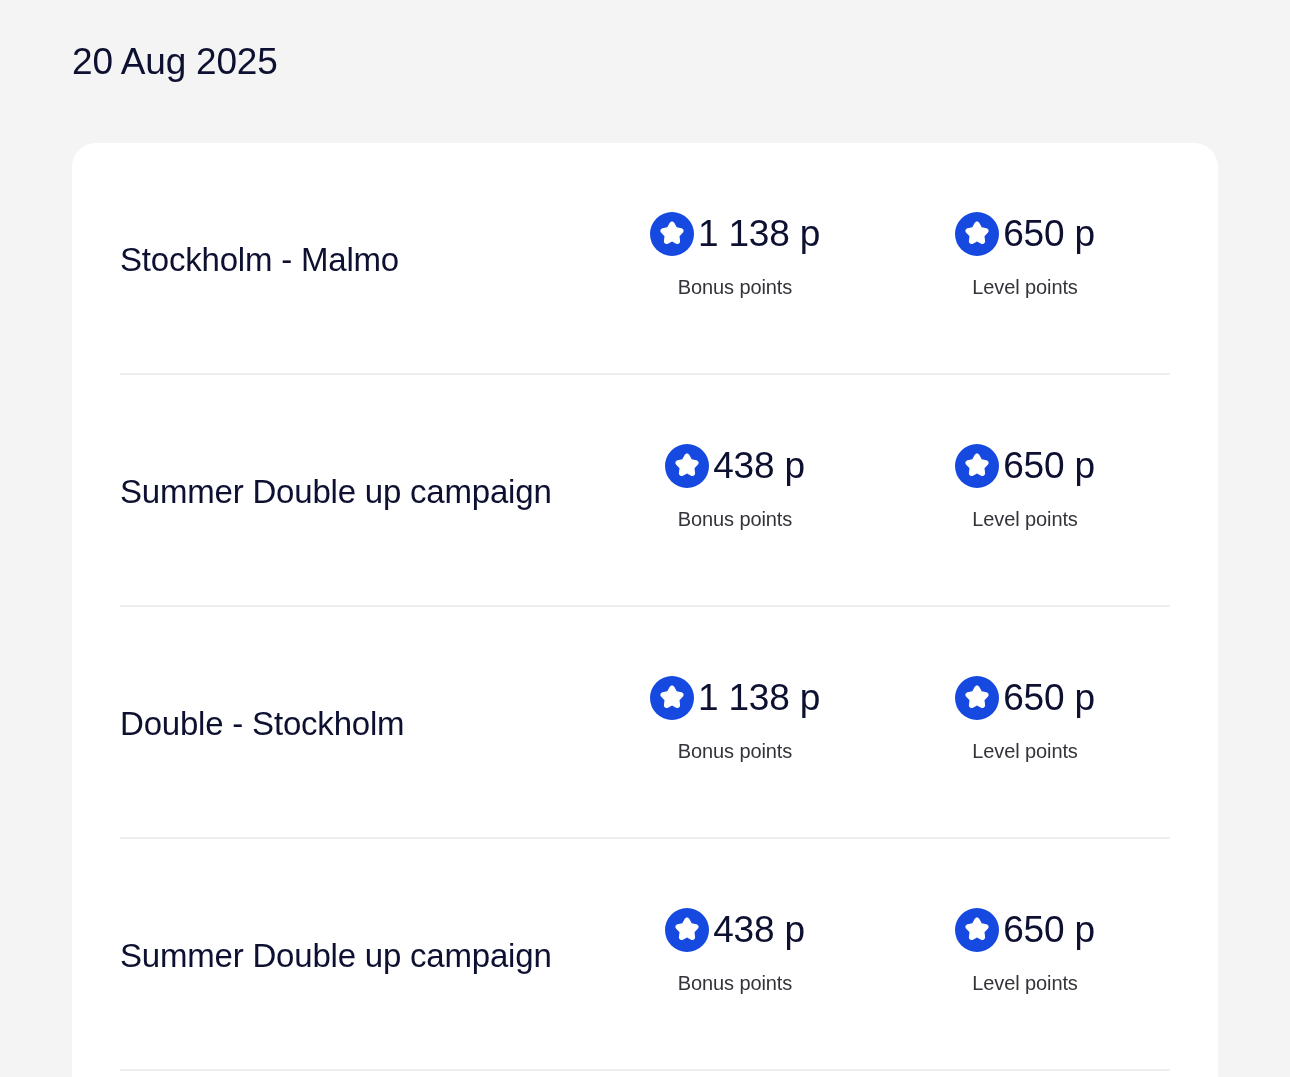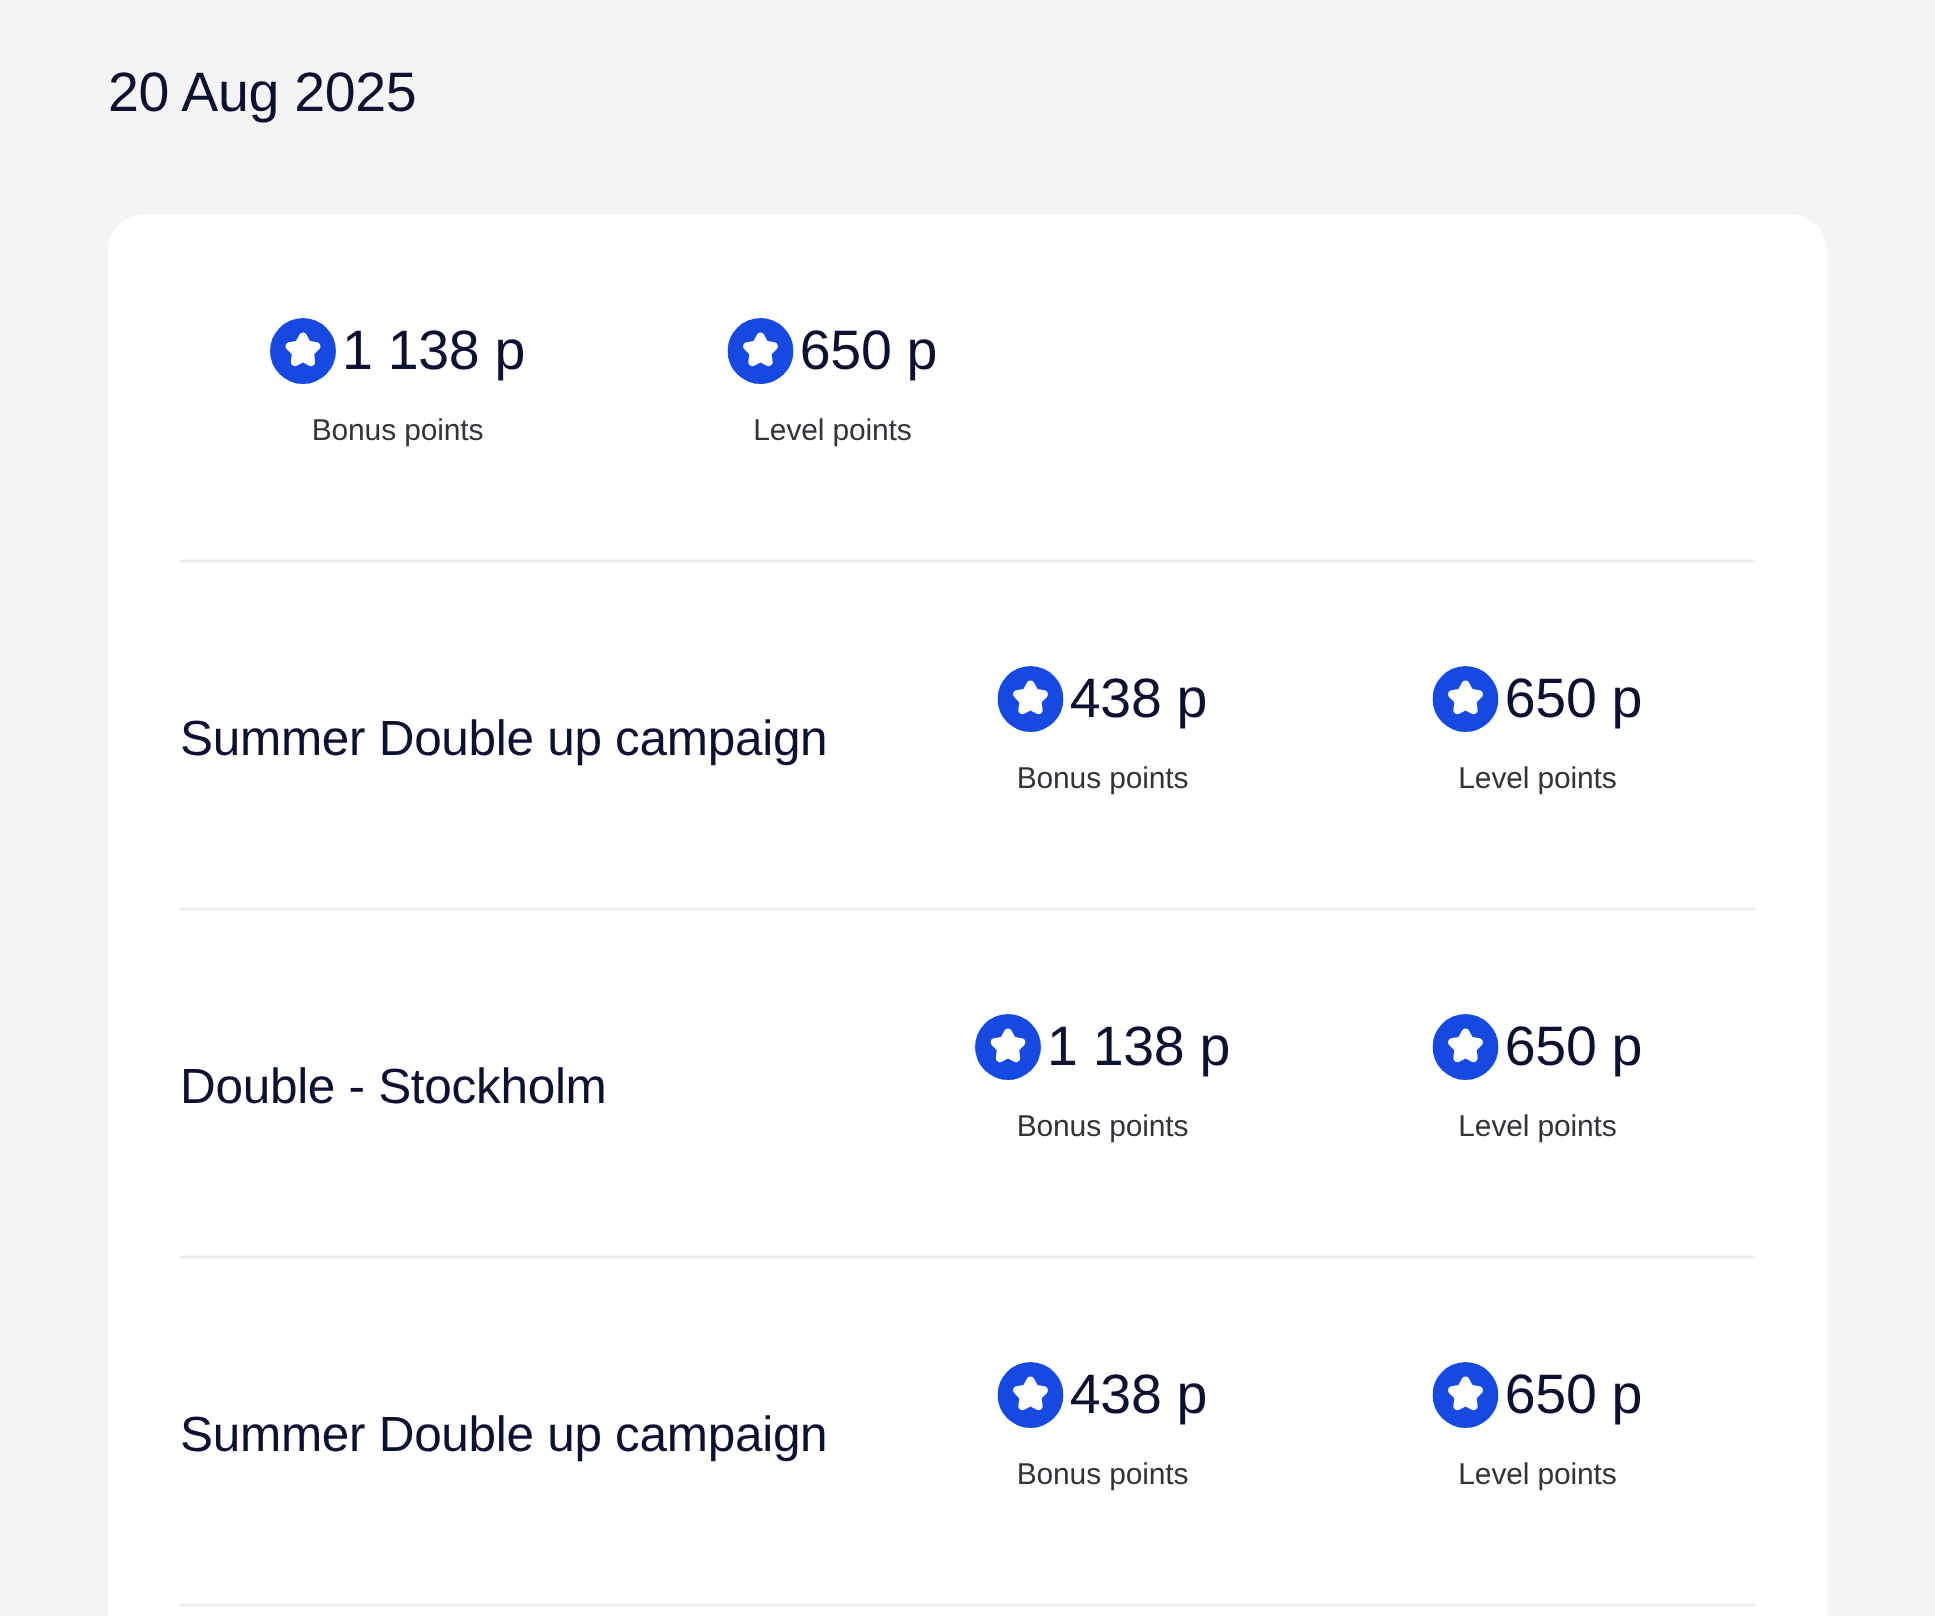--- a/index.html
+++ b/index.html
@@ -124,20 +124,21 @@
 </head>
 <body>
 
 <div class="page">
 
   <div class="date-heading">20 Aug 2025</div>
 
   <div class="card">
     <div class="rows" id="rows-container">
   <div class="row">
+    <div class="row-title">Stockholm - Malmo</div>
 
     <div class="points-col bonus">
       <div class="points-value-row">
         <svg class="star-badge" viewBox="0 0 44 44">
           <circle cx="22" cy="22" r="22" fill="#1549e0"></circle>
           <path d="M22 9.6c1.0 0 1.9 0.6 2.4 1.5l2.3 4.2 4.7 0.9c1.0 0.2 1.8 0.9 2.1 1.9
                    0.3 1.0 0.0 2.0-0.7 2.7l-3.3 3.4 0.6 4.8c0.1 1.0-0.3 2.0-1.2 2.6
                    -0.8 0.6-1.9 0.7-2.8 0.2L22 29.6l-4.1 2.2c-0.9 0.5-2.0 0.4-2.8-0.2
                    -0.9-0.6-1.3-1.6-1.2-2.6l0.6-4.8-3.3-3.4c-0.7-0.7-1.0-1.7-0.7-2.7
                    0.3-1.0 1.1-1.7 2.1-1.9l4.7-0.9 2.3-4.2c0.5-0.9 1.4-1.5 2.4-1.5z" fill="#ffffff"></path>

